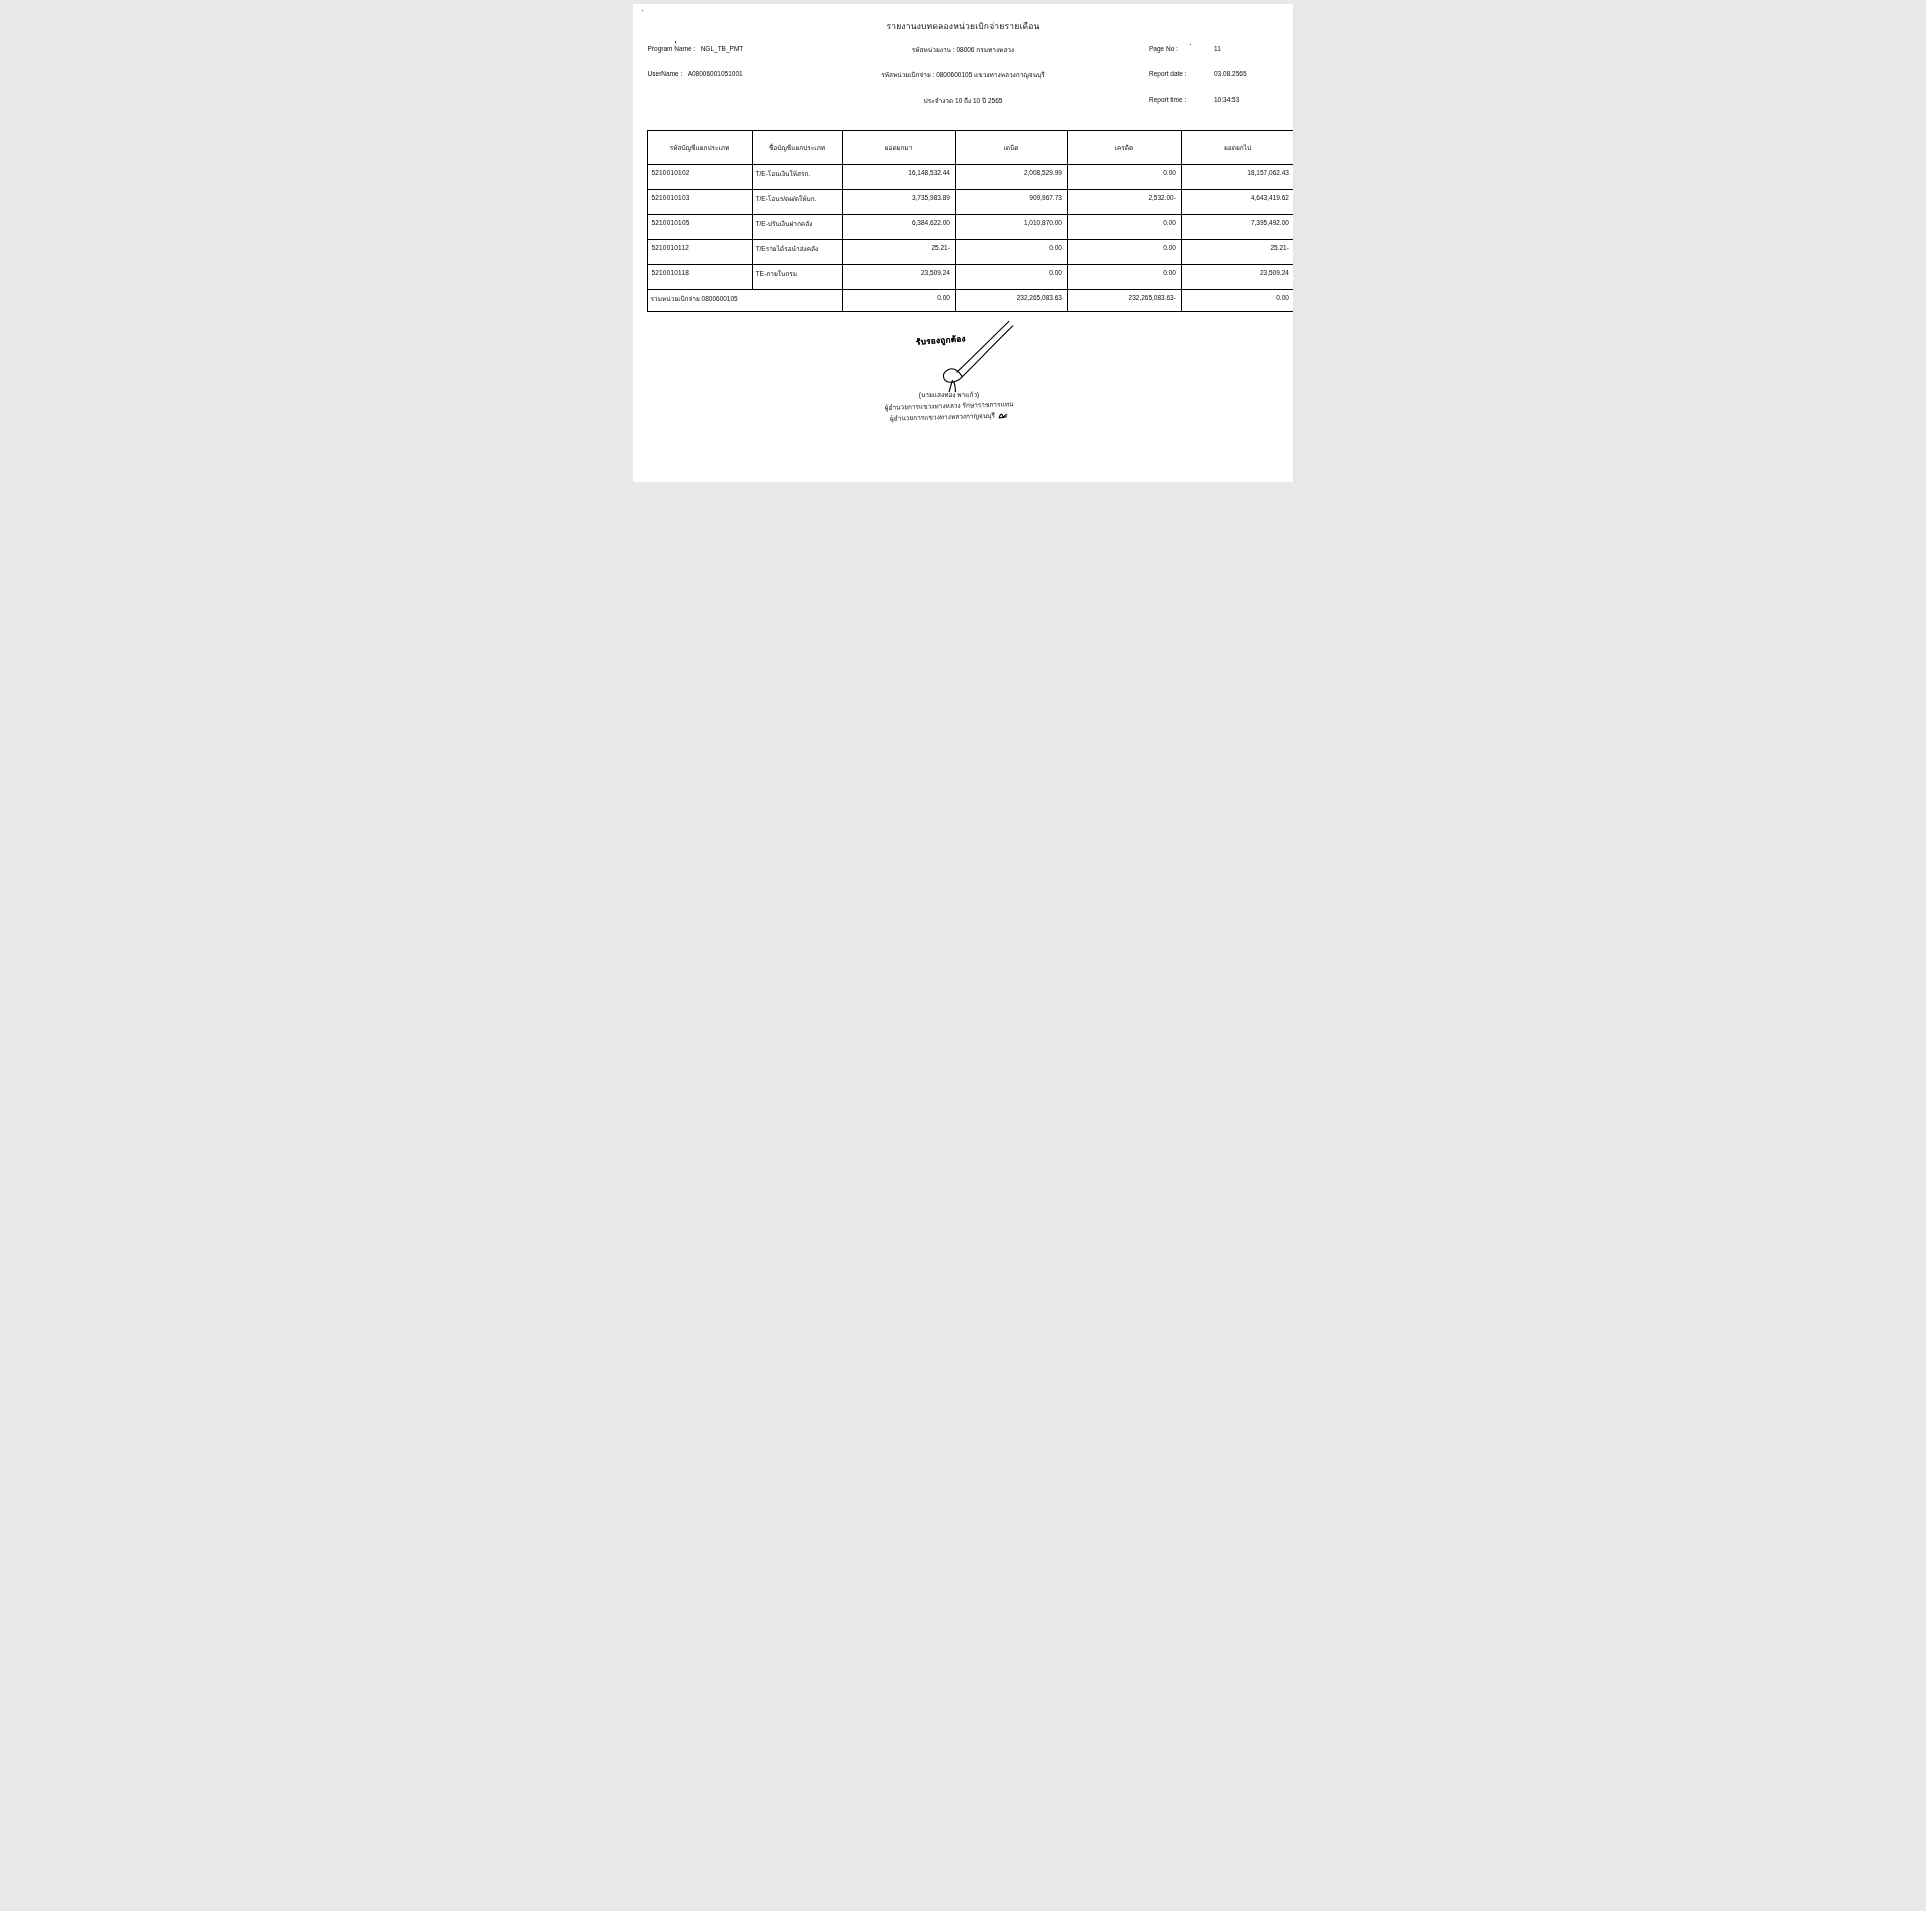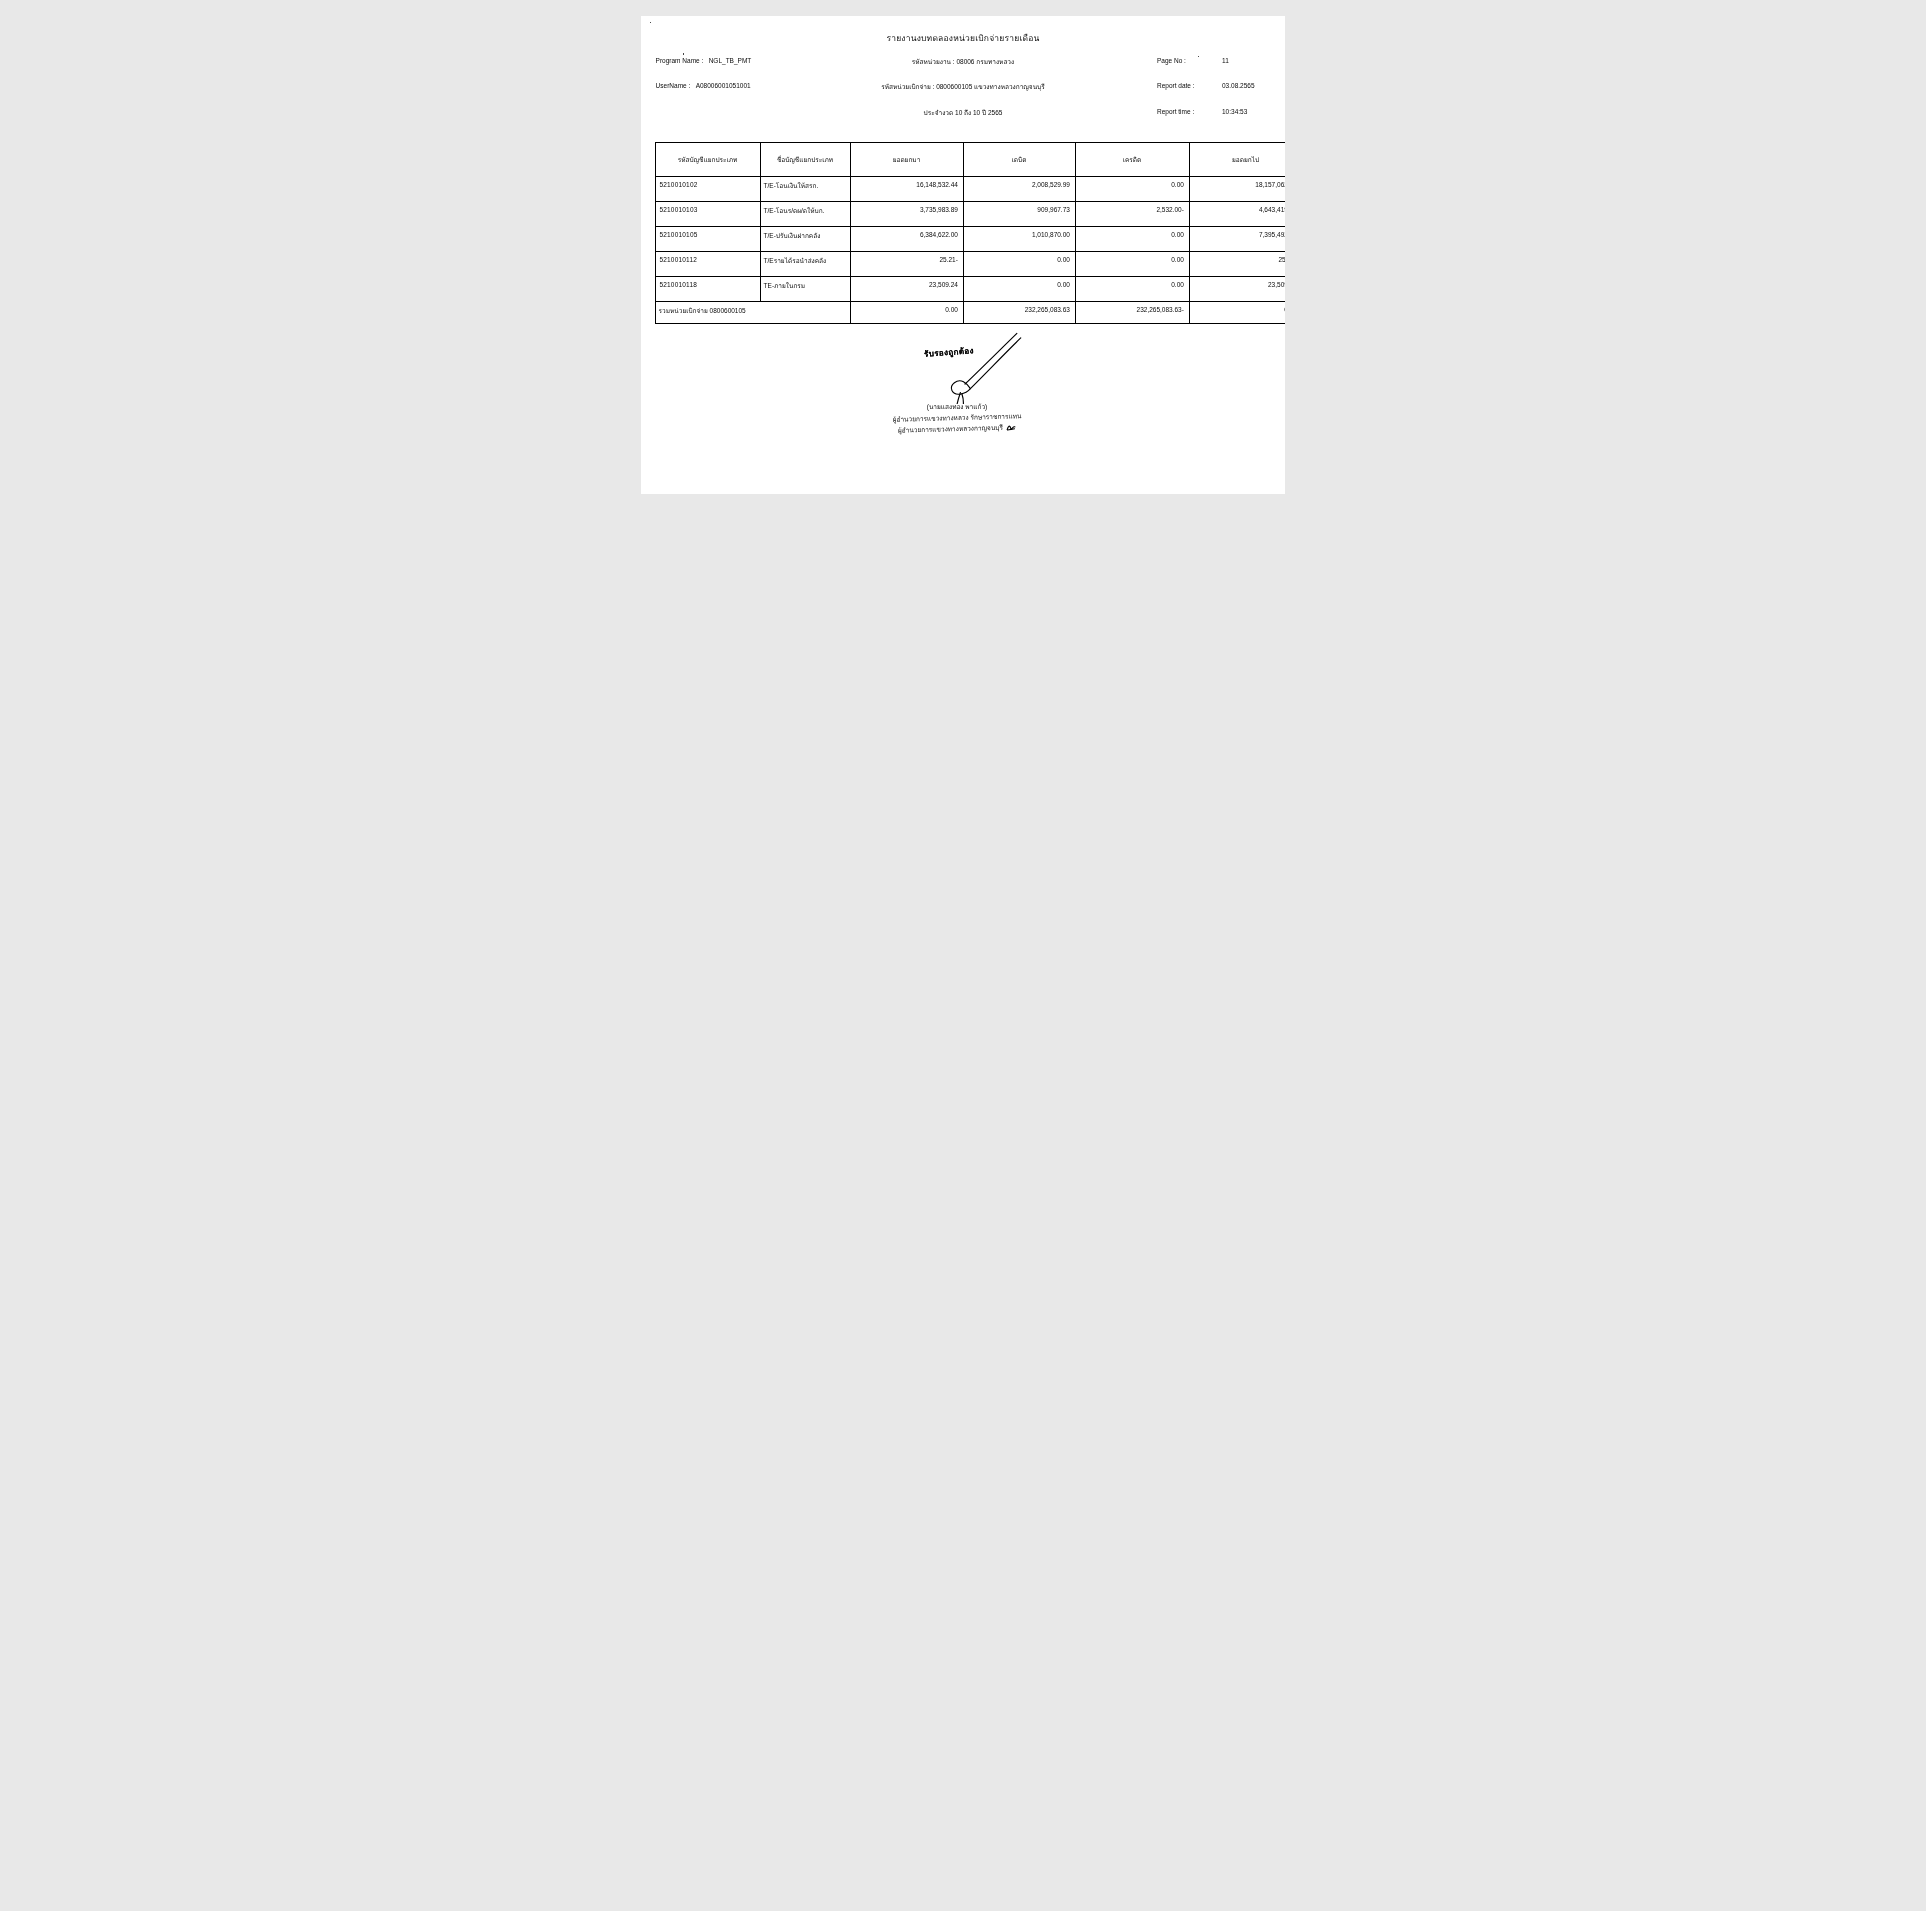--- a/index.html
+++ b/index.html
@@ -1,23 +1,24 @@
 <!DOCTYPE html>
 <html style="font-size:6.2px"><head>
 <meta charset="utf-8">
 <style>
   html, body { margin: 0; padding: 0; background: #e8e8e8; }
   .page {
     position: relative;
     width: 644px; height: 478px;
-    margin: 16px auto;
+    margin: 4px auto;
     background: #ffffff;
     color: #0a0a0a;
     font-family: "Liberation Sans", "DejaVu Sans", sans-serif;
     overflow: hidden;
+    padding-left: 16px;
   }
   
   .title {
     position: absolute; top: 15.4px; left: 0; width: 100%;
     text-align: center; font-size: 8.5px; letter-spacing: 0.2px;
   }
   .hline { position: absolute; font-size: 6.5px; white-space: nowrap; }
   .hline .val { margin-left: 5.4px; }
   .center-line { position: absolute; left: 0; width: 100%; text-align: center; font-size: 6.5px; }
   .rlabel { position: absolute; left: 516px; font-size: 6.5px; white-space: nowrap; }

